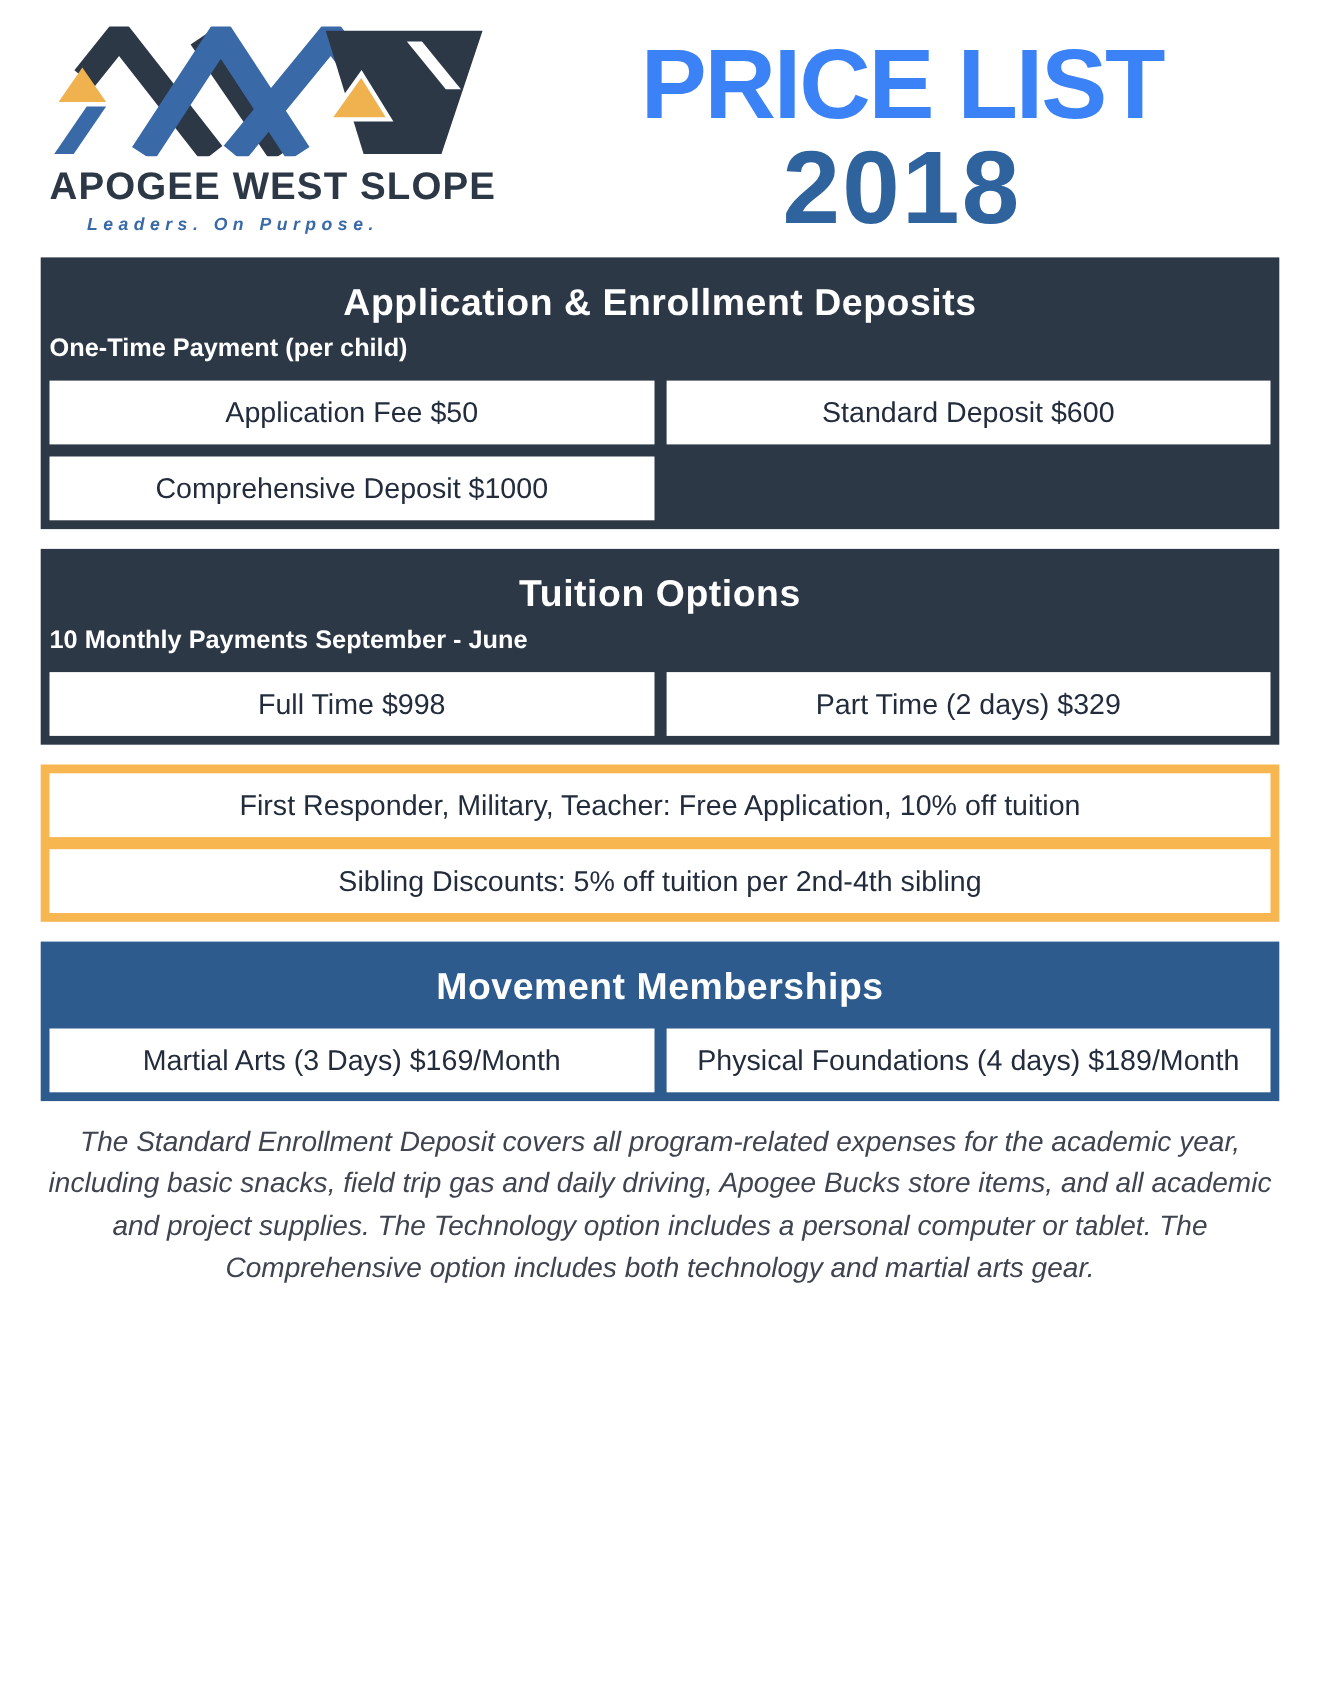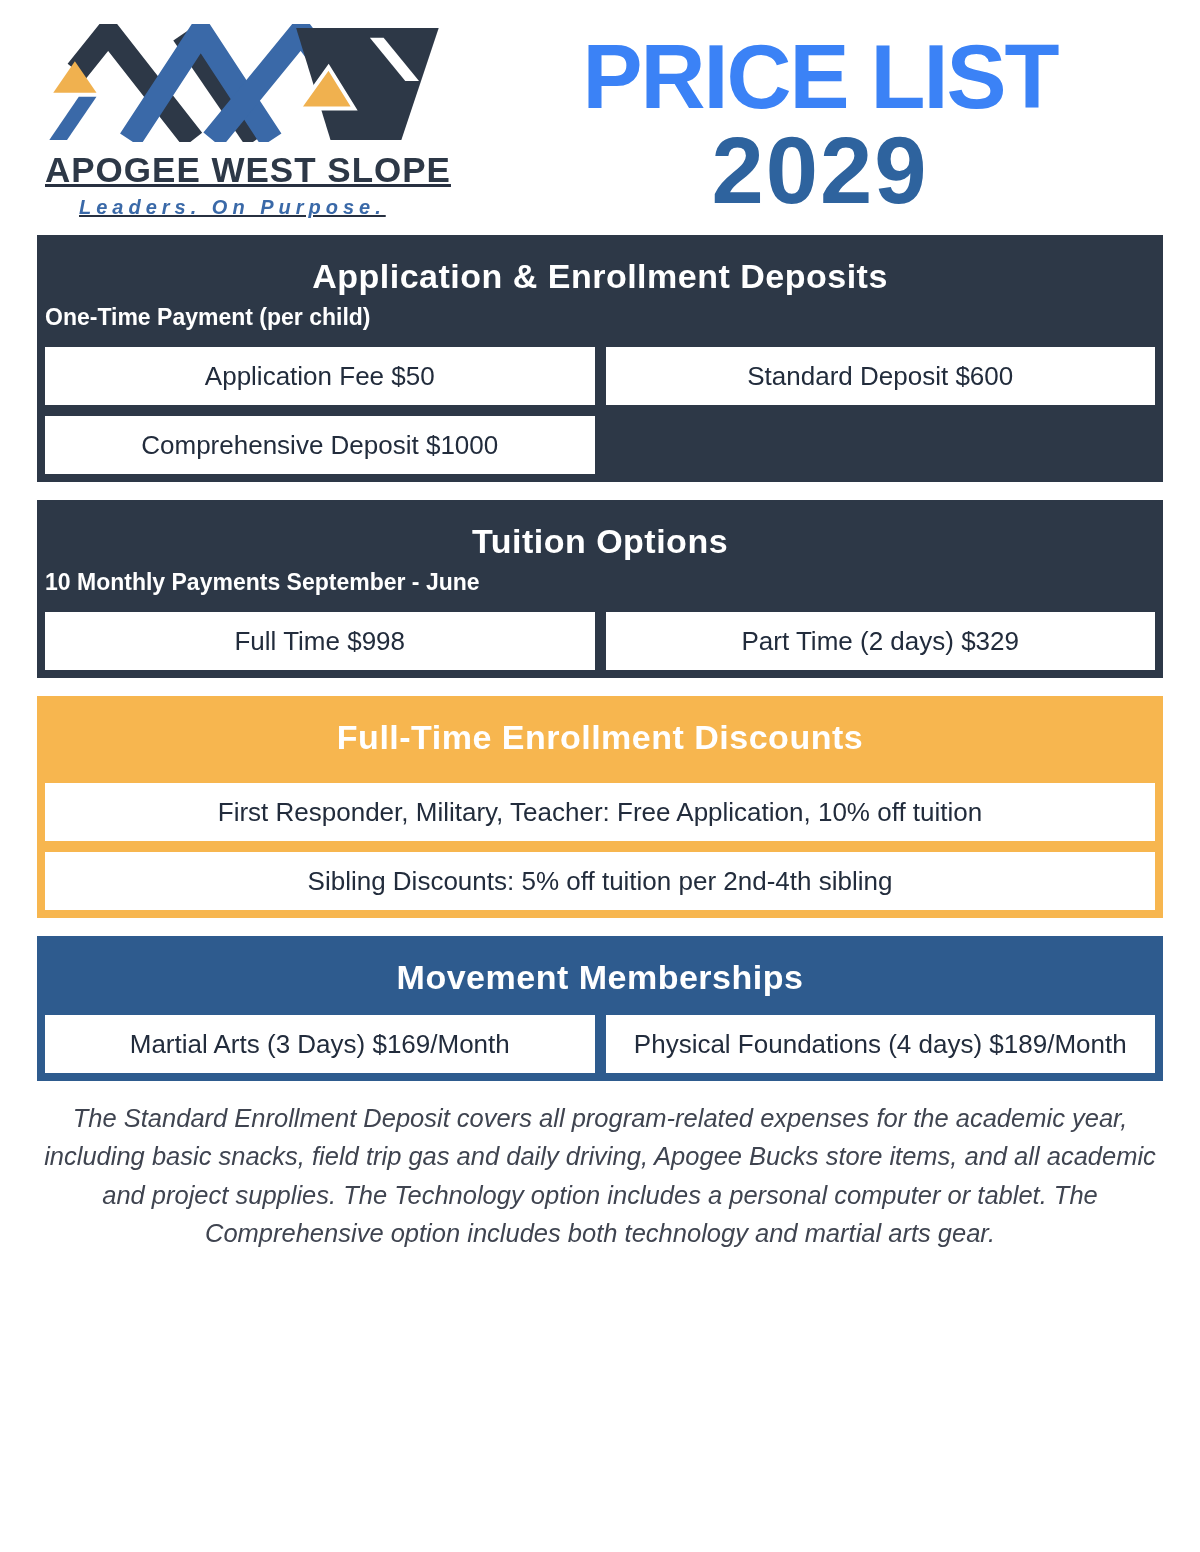--- a/index.html
+++ b/index.html
@@ -17,28 +17,28 @@
   body{
     width:1200px;height:1552px;
     font-family:"Liberation Sans",sans-serif;
     color:var(--ink);
     overflow:hidden;
   }
   .page{padding:24px 37px 18px;}
 
   
   .header{display:flex;align-items:flex-start;margin-bottom:16px;}
-  .logo-block{width:440px;flex:0 0 auto;padding-left:8px;text-decoration:underline;}
+  .logo-block{width:440px;flex:0 0 auto;padding-left:8px;}
   .logo-mark{display:block;width:398px;height:118px;}
   .logo-name{
     font-size:35px;font-weight:bold;letter-spacing:1px;
     color:var(--navy);margin-top:8px;white-space:nowrap;
   }
   .logo-tagline{
-    font-size:20px;font-weight:bold;font-style:italic;
+    font-size:16px;font-weight:bold;font-style:italic;
     letter-spacing:5px;color:var(--logo-blue);
     margin-top:6px;padding-left:34px;white-space:nowrap;
   }
   .title-block{flex:1;text-align:center;padding-top:8px;}
   .title-main{
     font-size:90px;font-weight:bold;letter-spacing:-2px;
     color:#3b82f6;line-height:1.0;white-space:nowrap;
   }
   .title-year{
     font-size:94px;font-weight:bold;letter-spacing:2px;
@@ -102,21 +102,21 @@
 
         <polygon points="253,4 398,4 360,118 288,118" fill="#2d3847"></polygon>
         <polygon points="328,14 342,14 378,58 364,58" fill="#ffffff"></polygon>
         <polygon points="286,44 312,86 256,86" fill="#f0b14f" stroke="#ffffff" stroke-width="4"></polygon>
       </svg>
       <div class="logo-name">APOGEE WEST SLOPE</div>
       <div class="logo-tagline">Leaders. On Purpose.</div>
     </div>
     <div class="title-block">
       <div class="title-main">PRICE LIST</div>
-      <div class="title-year">2029</div>
+      <div class="title-year">2018</div>
     </div>
   </header>
 
   <section class="band band--navy">
     <h2 class="band-title">Application &amp; Enrollment Deposits</h2>
     <p class="band-sub">One-Time Payment (per child)</p>
     <div class="cells cols-2">
         <div class="cell">Application Fee $50</div>
         <div class="cell">Standard Deposit $600</div>
         <div class="cell">Comprehensive Deposit $1000</div>
@@ -126,21 +126,20 @@
   <section class="band band--navy">
     <h2 class="band-title">Tuition Options</h2>
     <p class="band-sub">10 Monthly Payments September - June</p>
     <div class="cells cols-2">
         <div class="cell">Full Time $998</div>
         <div class="cell">Part Time (2 days) $329</div>
       </div>
   </section>
 
   <section class="band band--orange">
-    <h2 class="band-title">Full-Time Enrollment Discounts</h2>
     <div class="cells cols-1">
         <div class="cell">First Responder, Military, Teacher: Free Application, 10% off tuition</div>
         <div class="cell">Sibling Discounts: 5% off tuition per 2nd-4th sibling</div>
       </div>
   </section>
 
   <section class="band band--blue">
     <h2 class="band-title">Movement Memberships</h2>
     <div class="cells cols-2">
         <div class="cell">Martial Arts (3 Days) $169/Month</div>

